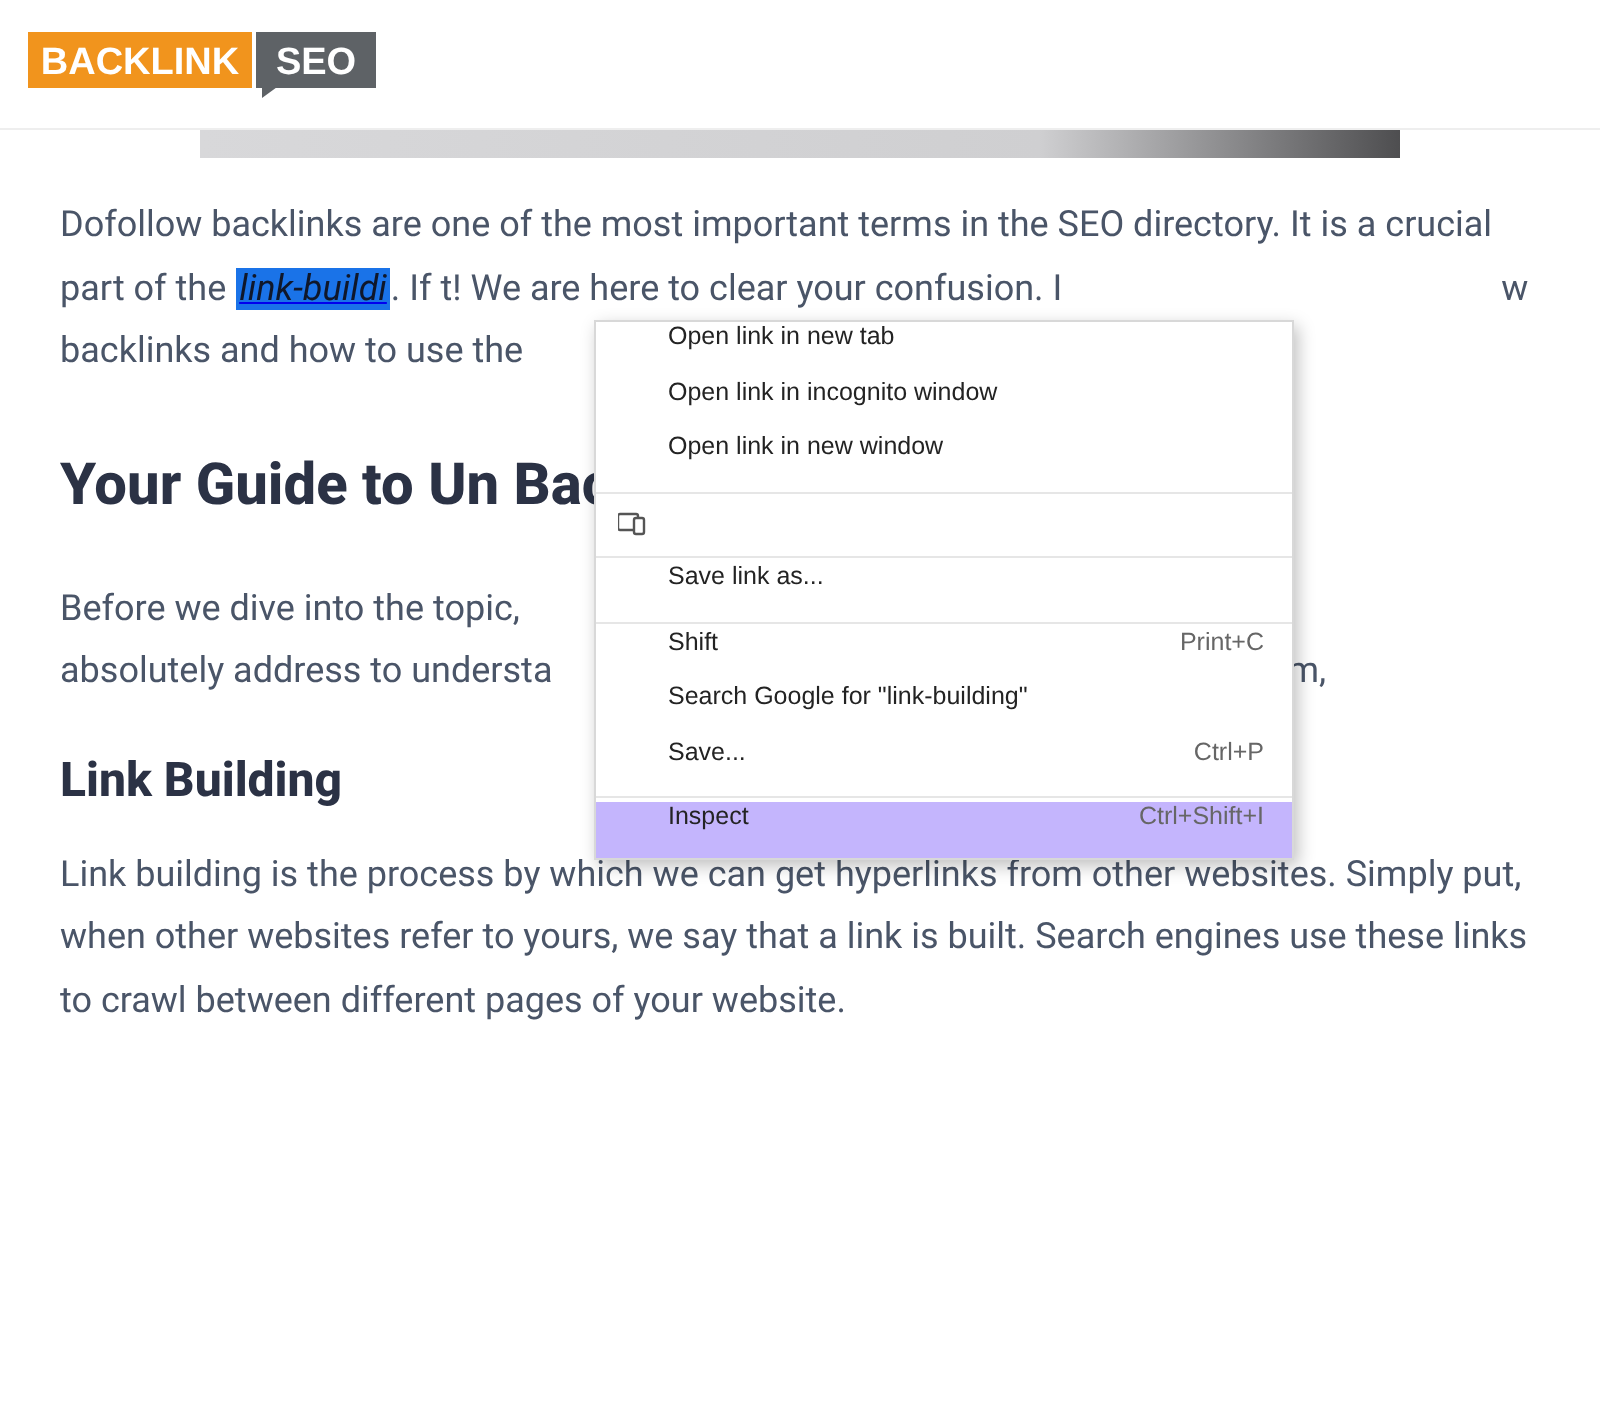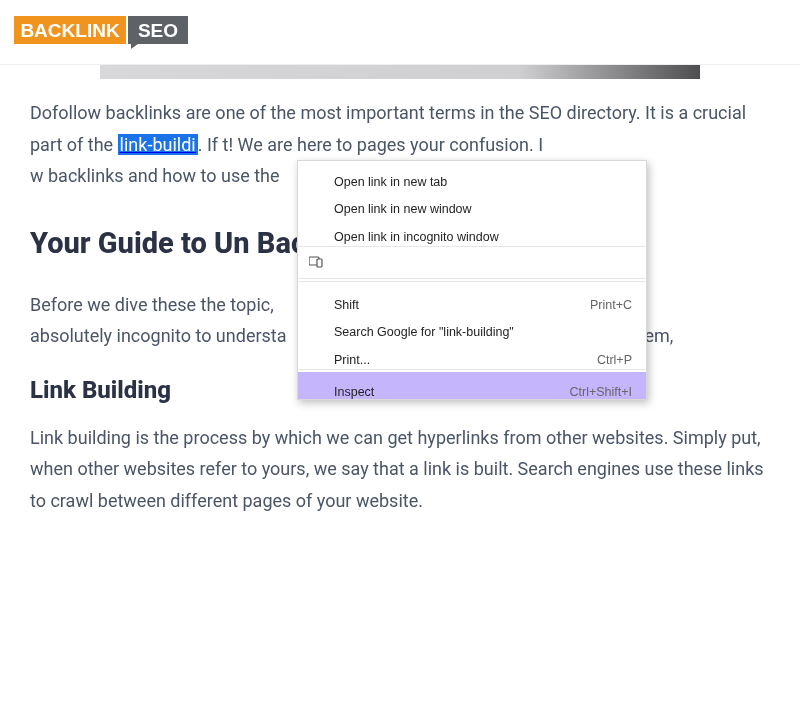--- a/index.html
+++ b/index.html
@@ -28,22 +28,23 @@
       background: linear-gradient(90deg, #d8d8da 0%, #cfcfd1 70%, #4e4e50 100%);
     }
     .para {
       font-size: 18px;
       line-height: 1.75;
       color: #4a5568;
       margin-bottom: 24px;
     }
     .link-sel {
       background: #1a73e8;
-      color: #ffffff;
+      color: #0f172a;
       padding: 0 2px;
+      font-style: italic;
     }
     h2.heading {
       font-size: 29px;
       font-weight: 800;
       color: #2b3245;
       line-height: 1.9;
       margin-bottom: 18px;
     }
     h3.subheading {
       font-size: 24px;
@@ -59,21 +60,21 @@
       width: 350px;
       background: #fff;
       border: 1px solid #d8d8d8;
       box-shadow: 2px 3px 8px rgba(0,0,0,0.25);
       font-family: "Segoe UI", Tahoma, sans-serif;
       font-size: 12.5px;
       color: #232323;
     }
     .ctx-item {
       display: flex;
-      align-items: flex-end;
+      align-items: flex-start;
       height: 27.5px;
       padding: 0 14px 0 36px;
       position: relative;
       white-space: nowrap;
     }
     .ctx-item.hover { background: #c4b5fd; }
     .ctx-sep {
       height: 0;
       border-top: 1px solid #e6e6e6;
       margin: 2px 0;
@@ -101,69 +102,72 @@
       <rect x="114" y="6" width="60" height="28" fill="#5e6266"></rect>
       <text x="144" y="27" font-family="Arial Black, Arial, sans-serif" font-weight="900" font-size="19" fill="#fff" text-anchor="middle">SEO</text>
     </svg>
   </a>
 </div>
 
 <div class="content">
   <div class="hero-strip"></div>
 
   <p class="para">
-    <span>Dofollow backlinks are one of the most important terms in the SEO directory. It is a crucial part of the </span><a href="#"><span class="link-sel">link-buildi</span></a><span>. If t! We are here to pages your confusion. I </span><span style="margin-left:215px"></span><span>w backlinks and how to use the</span>
+    <span>Dofollow backlinks are one of the most important terms in the SEO directory. It is a crucial part of the </span><a href="#"><span class="link-sel">link-buildi</span></a><span>. If t! We are here to clear your confusion. I </span><span style="margin-left:215px"></span><span>w backlinks and how to use the</span>
   </p>
 
   <h2 class="heading">Your Guide to Un Backlink</h2>
 
   <p class="para">
-    <span>Before we dive these the topic,</span>
+    <span>Before we dive into the topic,</span>
     <span style="display:inline-block; width:305px;"></span>
     <span>hat are</span><br>
-    <span>absolutely incognito to understa</span>
+    <span>absolutely address to understa</span>
     <span style="display:inline-block; width:305px;"></span>
     <span>ow them,</span><br>
   </p>
 
   <h3 class="subheading">Link Building</h3>
 
   <p class="para">Link building is the process by which we can get hyperlinks from other websites. Simply put, when other websites refer to yours, we say that a link is built. Search engines use these links to crawl between different pages of your website.</p>
 </div>
 
 <div class="ctx">
   <div class="ctx-item">
     <span class="ctx-label">Open link in new tab</span>
   </div>
   <div class="ctx-item">
-    <span class="ctx-label">Open link in new window</span>
+    <span class="ctx-label">Open link in incognito window</span>
   </div>
   <div class="ctx-item">
-    <span class="ctx-label">Open link in incognito window</span>
+    <span class="ctx-label">Open link in new window</span>
   </div>
   <div class="ctx-sep"></div>
   <div class="ctx-item">
     <span class="ctx-icon">
       <svg width="14" height="12" viewBox="0 0 14 12">
         <rect x="0" y="1" width="10" height="8" rx="1" fill="none" stroke="#555" stroke-width="1.2"></rect>
         <rect x="8" y="3" width="5" height="8" rx="1" fill="#fff" stroke="#555" stroke-width="1.2"></rect>
       </svg>
     </span>
   </div>
   <div class="ctx-sep"></div>
+  <div class="ctx-item">
+    <span class="ctx-label">Save link as...</span>
+  </div>
   <div class="ctx-sep"></div>
   <div class="ctx-item">
     <span class="ctx-label">Shift</span>
     <span class="ctx-short">Print+C</span>
   </div>
   <div class="ctx-item">
     <span class="ctx-label">Search Google for "link-building"</span>
   </div>
   <div class="ctx-item">
-    <span class="ctx-label">Print...</span>
+    <span class="ctx-label">Save...</span>
     <span class="ctx-short">Ctrl+P</span>
   </div>
   <div class="ctx-sep"></div>
   <div class="ctx-item hover">
     <span class="ctx-label">Inspect</span>
     <span class="ctx-short">Ctrl+Shift+I</span>
   </div>
 </div>
 
 </body></html>

